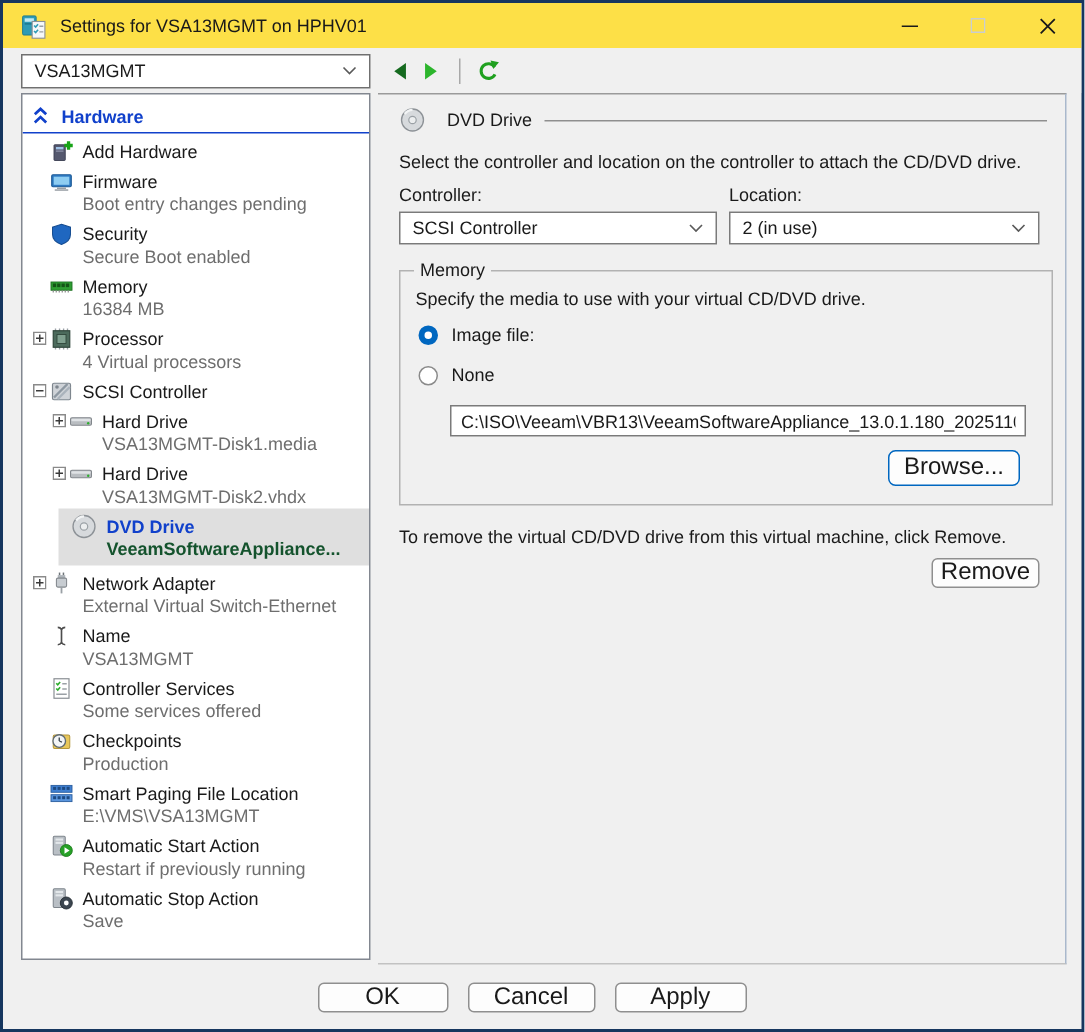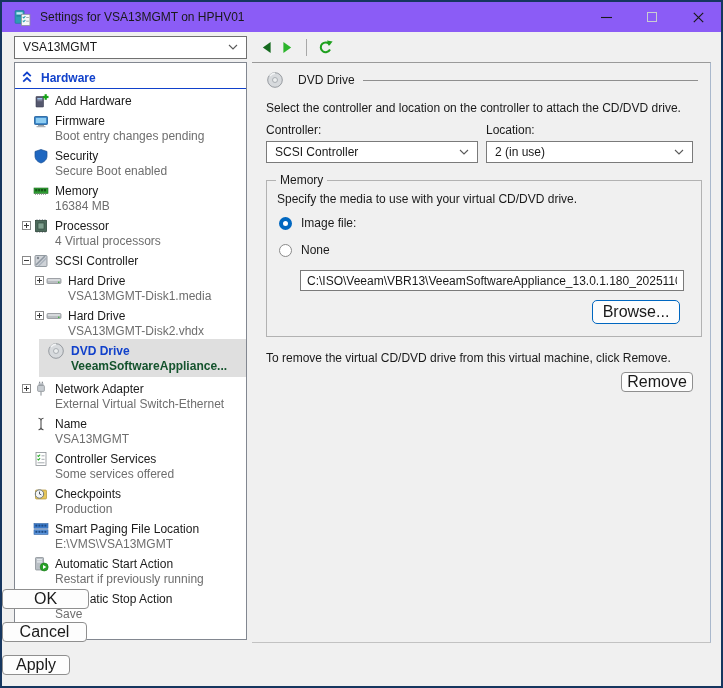--- a/index.html
+++ b/index.html
@@ -2,21 +2,21 @@
 <html><head>
 <meta charset="utf-8">
 <style>
   * { margin:0; padding:0; box-sizing:border-box; }
   html,body { background:#cfd8e4; }
   body { font-family:"Liberation Sans","DejaVu Sans",sans-serif; font-size:12px; color:#1a1a1a; }
   .window { position:relative; width:723px; height:688px; background:#f0f0f0;
             border:2px solid #16365f; overflow:hidden; }
 
   
-  .titlebar { height:30px; background:#8b5cf6; display:flex; align-items:center; padding-left:12px; }
+  .titlebar { height:30px; background:#fde047; display:flex; align-items:center; padding-left:12px; }
   .title-icon { width:17px; height:17px; margin-right:9px; display:inline-flex; }
   .title-text { font-size:12px; color:#191919; }
   .win-btns { margin-left:auto; display:flex; height:100%; }
   .win-btn { width:46px; height:100%; display:flex; align-items:center; justify-content:center; }
 
   
   .toolbar { height:30px; display:flex; align-items:center; padding-left:12px; background:#f0f0f0; }
   .vm-select { width:233px; height:23px; background:#fff; border:1px solid #707070;
                display:flex; align-items:center; justify-content:space-between; padding:0 8px; }
   .nav-btn { margin-left:14px; display:inline-flex; align-items:center; }
@@ -67,23 +67,23 @@
                 border:1px solid #7a7a7a; font-family:inherit; font-size:12px; padding:0 6px; color:#1a1a1a; }
   .browse-row { display:flex; justify-content:flex-end; margin:9px 11px 0 0; }
   .btn { background:#fdfdfd; border:1px solid #8f8f8f; border-radius:4px; font-family:inherit;
          font-size:16px; color:#1a1a1a; display:inline-flex; align-items:center; justify-content:center; }
   .browse-btn { width:88px; height:24px; border:1px solid #0067c0; border-radius:5px; }
   .remove-text { margin:14px 0 0; }
   .remove-row { display:flex; justify-content:flex-end; margin:7px 5px 0 0; }
   .remove-btn { width:72px; height:20px; }
 
   
-  .footer { position:absolute; left:0; right:14px; bottom:11px; display:flex; justify-content:center; gap:13px;flex-direction:column; }
+  .footer { position:absolute; left:0; right:14px; bottom:11px; display:flex; justify-content:center; gap:13px; }
   .footer .btn { height:20px; }
-  .btn-ok { width:87px; } .btn-cancel { width:85px; } .btn-apply { width:68px; }
+  .btn-ok { width:87px; } .btn-cancel { width:85px; } .btn-apply { width:88px; }
 </style>
 </head>
 <body>
 
 <div class="window">
 
   <div class="titlebar">
     <span class="title-icon">
       <svg viewBox="0 0 16 16" width="17" height="17">
           <rect x="1" y="1.5" width="8.5" height="12" rx="0.8" fill="#2e9bb5" stroke="#1d7a90" stroke-width="0.6"></rect>

